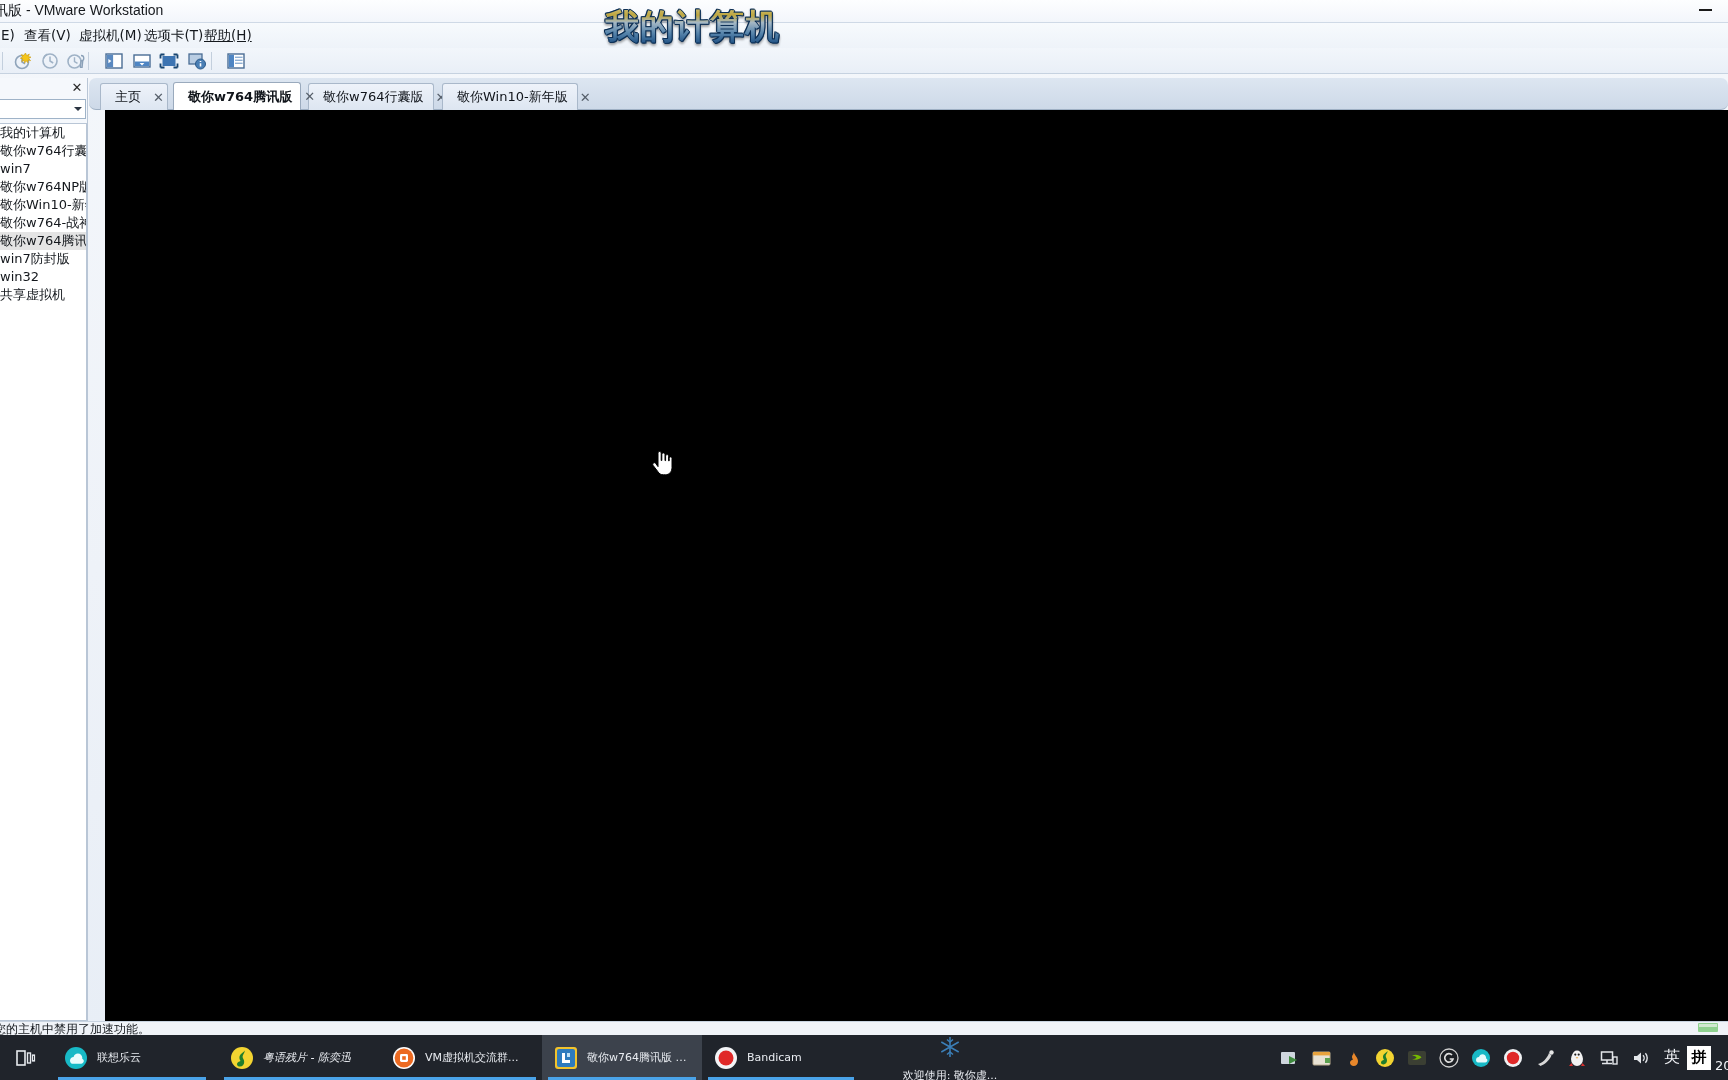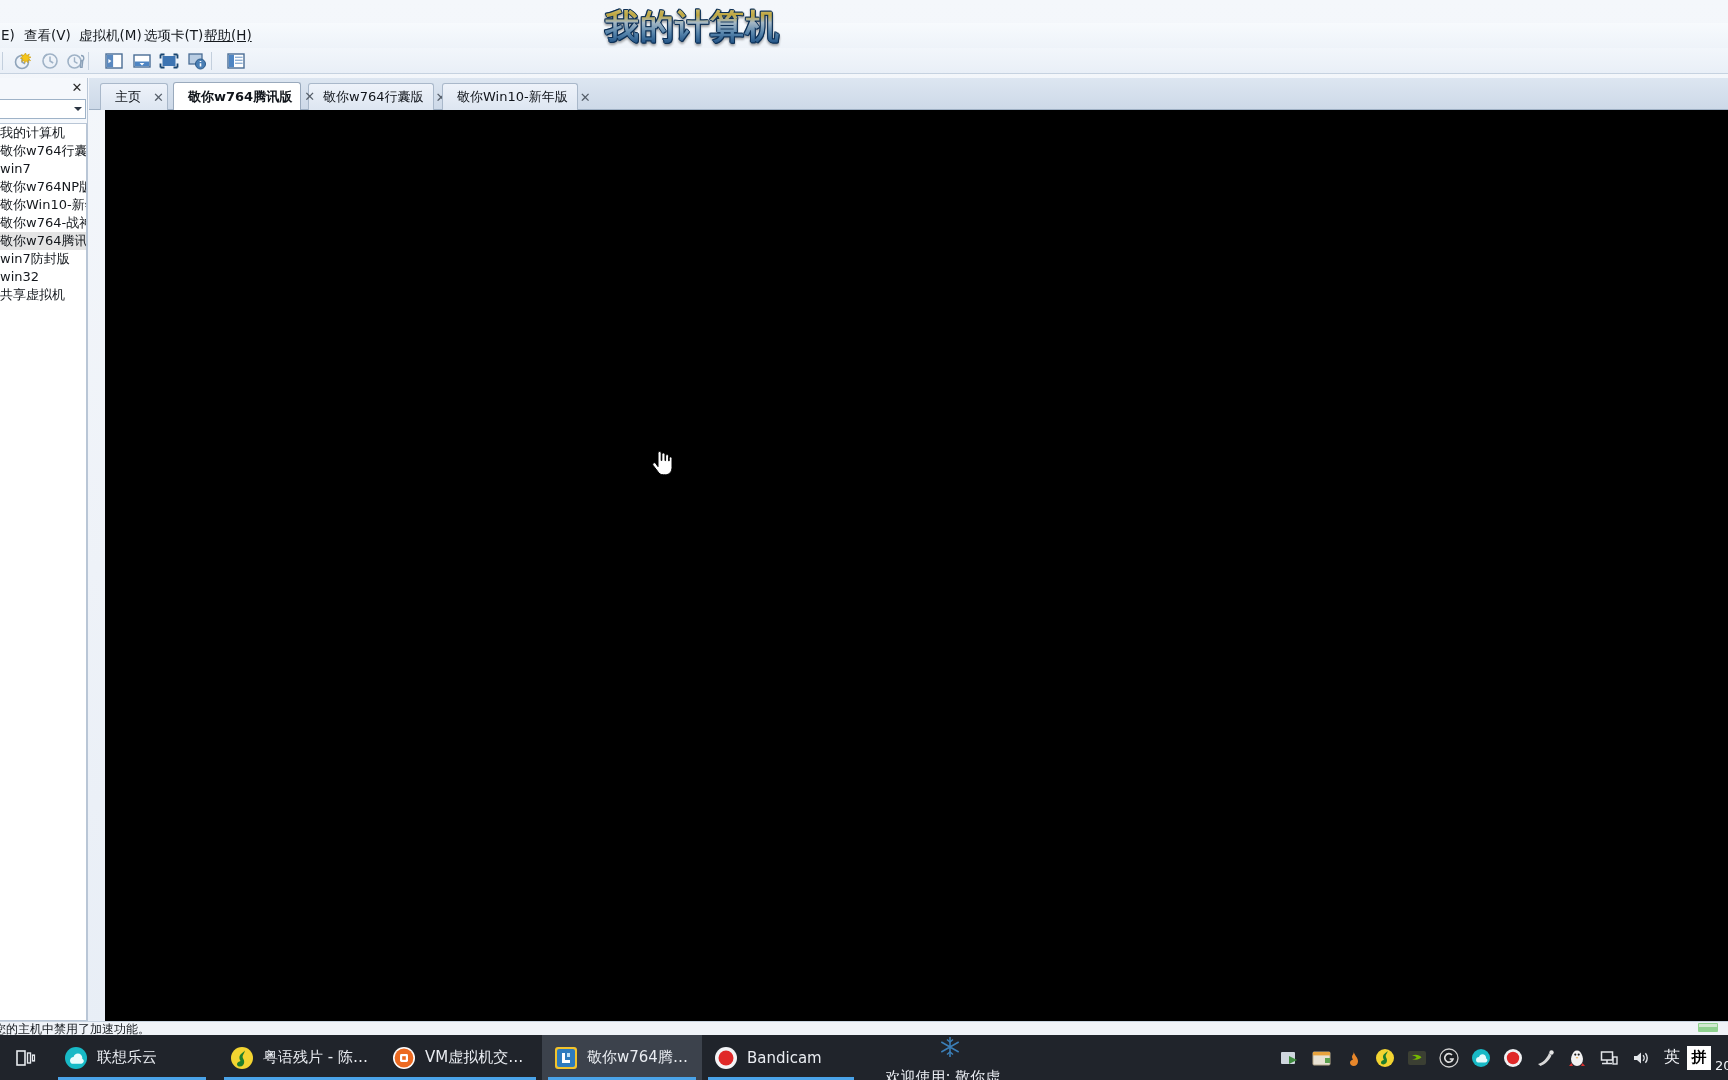--- a/index.html
+++ b/index.html
@@ -118,20 +118,21 @@
     font-size:13px; color:#13171c; white-space:nowrap; cursor:default;
     font-family:"DejaVu Sans","Liberation Sans",sans-serif;
   }
   .vm-item.selected{ background:#e4e4e4; }
 
   
   #tabstrip{
     position:absolute; left:89px; top:78px; width:1639px; height:32px;
     background:linear-gradient(to bottom,#dde6f1 0%,#cdd9e8 100%);
     border-bottom:1px solid #9fb0c4;
+    border-radius:7px;
   }
   .tab{
     position:absolute; top:5px; height:27px;
     display:flex; align-items:center; gap:6px;
     padding:0 6px 0 8px;
     background:linear-gradient(to bottom,#eef3fa 0%,#dde6f1 100%);
     border:1px solid #a9b8ca; border-bottom:none;
     border-radius:3px 3px 0 0;
     font-size:13px; color:#10141a; white-space:nowrap; cursor:pointer;
     font-family:"DejaVu Sans","Liberation Sans",sans-serif;
@@ -168,21 +169,21 @@
     position:absolute; left:0; top:1035px; width:1728px; height:45px;
     background:#20242b;
   }
   #start-button{
     position:absolute; left:0; top:0; width:52px; height:45px;
     display:flex; align-items:center; justify-content:center; cursor:pointer;
   }
   .task-btn{
     position:absolute; top:0; height:45px;
     display:flex; align-items:center; gap:9px; padding:0 12px;
-    color:#e9ecf1; font-size:15px; white-space:nowrap; cursor:pointer;
+    color:#e9ecf1; font-size:11px; white-space:nowrap; cursor:pointer;
     font-family:"DejaVu Sans","Liberation Sans",sans-serif;
     overflow:hidden;
   }
   .task-btn.active{ background:#3c424c; }
   .task-btn .underline{
     position:absolute; left:6px; right:6px; bottom:0; height:3px; background:#4aa3e8;
   }
   .tb-app-ico{ width:24px; height:24px; flex:0 0 auto; display:block; }
 
   
@@ -208,20 +209,26 @@
   }
   #tray-overflow-arrow{
     position:absolute; right:6px; top:-14px; width:40px; height:14px;
   }
 </style>
 </head>
 <body>
 
 <div id="vmware-window">
 
+  <div id="titlebar">
+    <div id="titlebar-text">讯版 - VMware Workstation</div>
+    <div id="win-minimize">
+        <span></span>
+      </div>
+  </div>
 
   <div id="watermark">我的计算机</div>
 
   <div id="menubar">
       <div class="menu-item" style="left: -6px;">E)</div>
       <div class="menu-item" style="left: 17px;">查看(V)</div>
       <div class="menu-item" style="left: 72px;">虚拟机(M)</div>
       <div class="menu-item" style="left: 137px;">选项卡(T)</div>
       <div class="menu-item" style="left: 197px; text-decoration: underline;">帮助(H)</div>
     </div>
@@ -456,21 +463,21 @@
       </div>
     </div>
 <div class="task-btn" style="left: 52px; width: 160px;">
       <svg width="24" height="24" viewBox="0 0 24 24" class="tb-app-ico">
         <circle cx="12" cy="12" r="11" fill="#18b9c6"></circle>
         <path d="M6 14.5c0-2 1.6-3.6 3.6-3.6.4-2 2.2-3.5 4.3-3.5 2.4 0 4.4 2 4.4 4.4 0 .3 0 .6-.1.9 1 .4 1.6 1.3 1.6 2.4 0 1.5-1.2 2.6-2.7 2.6H8.3C7 17.7 6 16.3 6 14.5z" fill="#eafcfd"></path>
       </svg>
       <span style="overflow: hidden; text-overflow: ellipsis;">联想乐云</span>
       <div class="underline"></div>
     </div>
-    <div class="task-btn" style="left: 218px; width: 176px;">
+    <div class="task-btn" style="left: 218px; width: 176px; font-style: italic;">
       <svg width="24" height="24" viewBox="0 0 24 24" class="tb-app-ico">
         <circle cx="12" cy="12" r="11" fill="#f3d431"></circle>
         <path d="M14.8 4.5c-2 2.6-5.4 3.4-5.4 7.3 0 2 1.2 3.1 1.2 3.1s-3.6 1-3.6 3.4c0 1.6 1.5 2.3 2.9 2.3 2.6 0 4.3-1.9 4.3-4.6 0-2.6-1.6-3.6-1.6-5.3 0-2.2 2.2-3.6 2.2-6.2z" fill="#1f7d2c"></path>
       </svg>
       <span style="overflow: hidden; text-overflow: ellipsis;">粤语残片 - 陈奕迅</span>
       <div class="underline"></div>
     </div>
     <div class="task-btn" style="left: 380px; width: 162px;">
       <svg width="24" height="24" viewBox="0 0 24 24" class="tb-app-ico">
         <circle cx="12" cy="12" r="11" fill="#fdfdfd"></circle>

